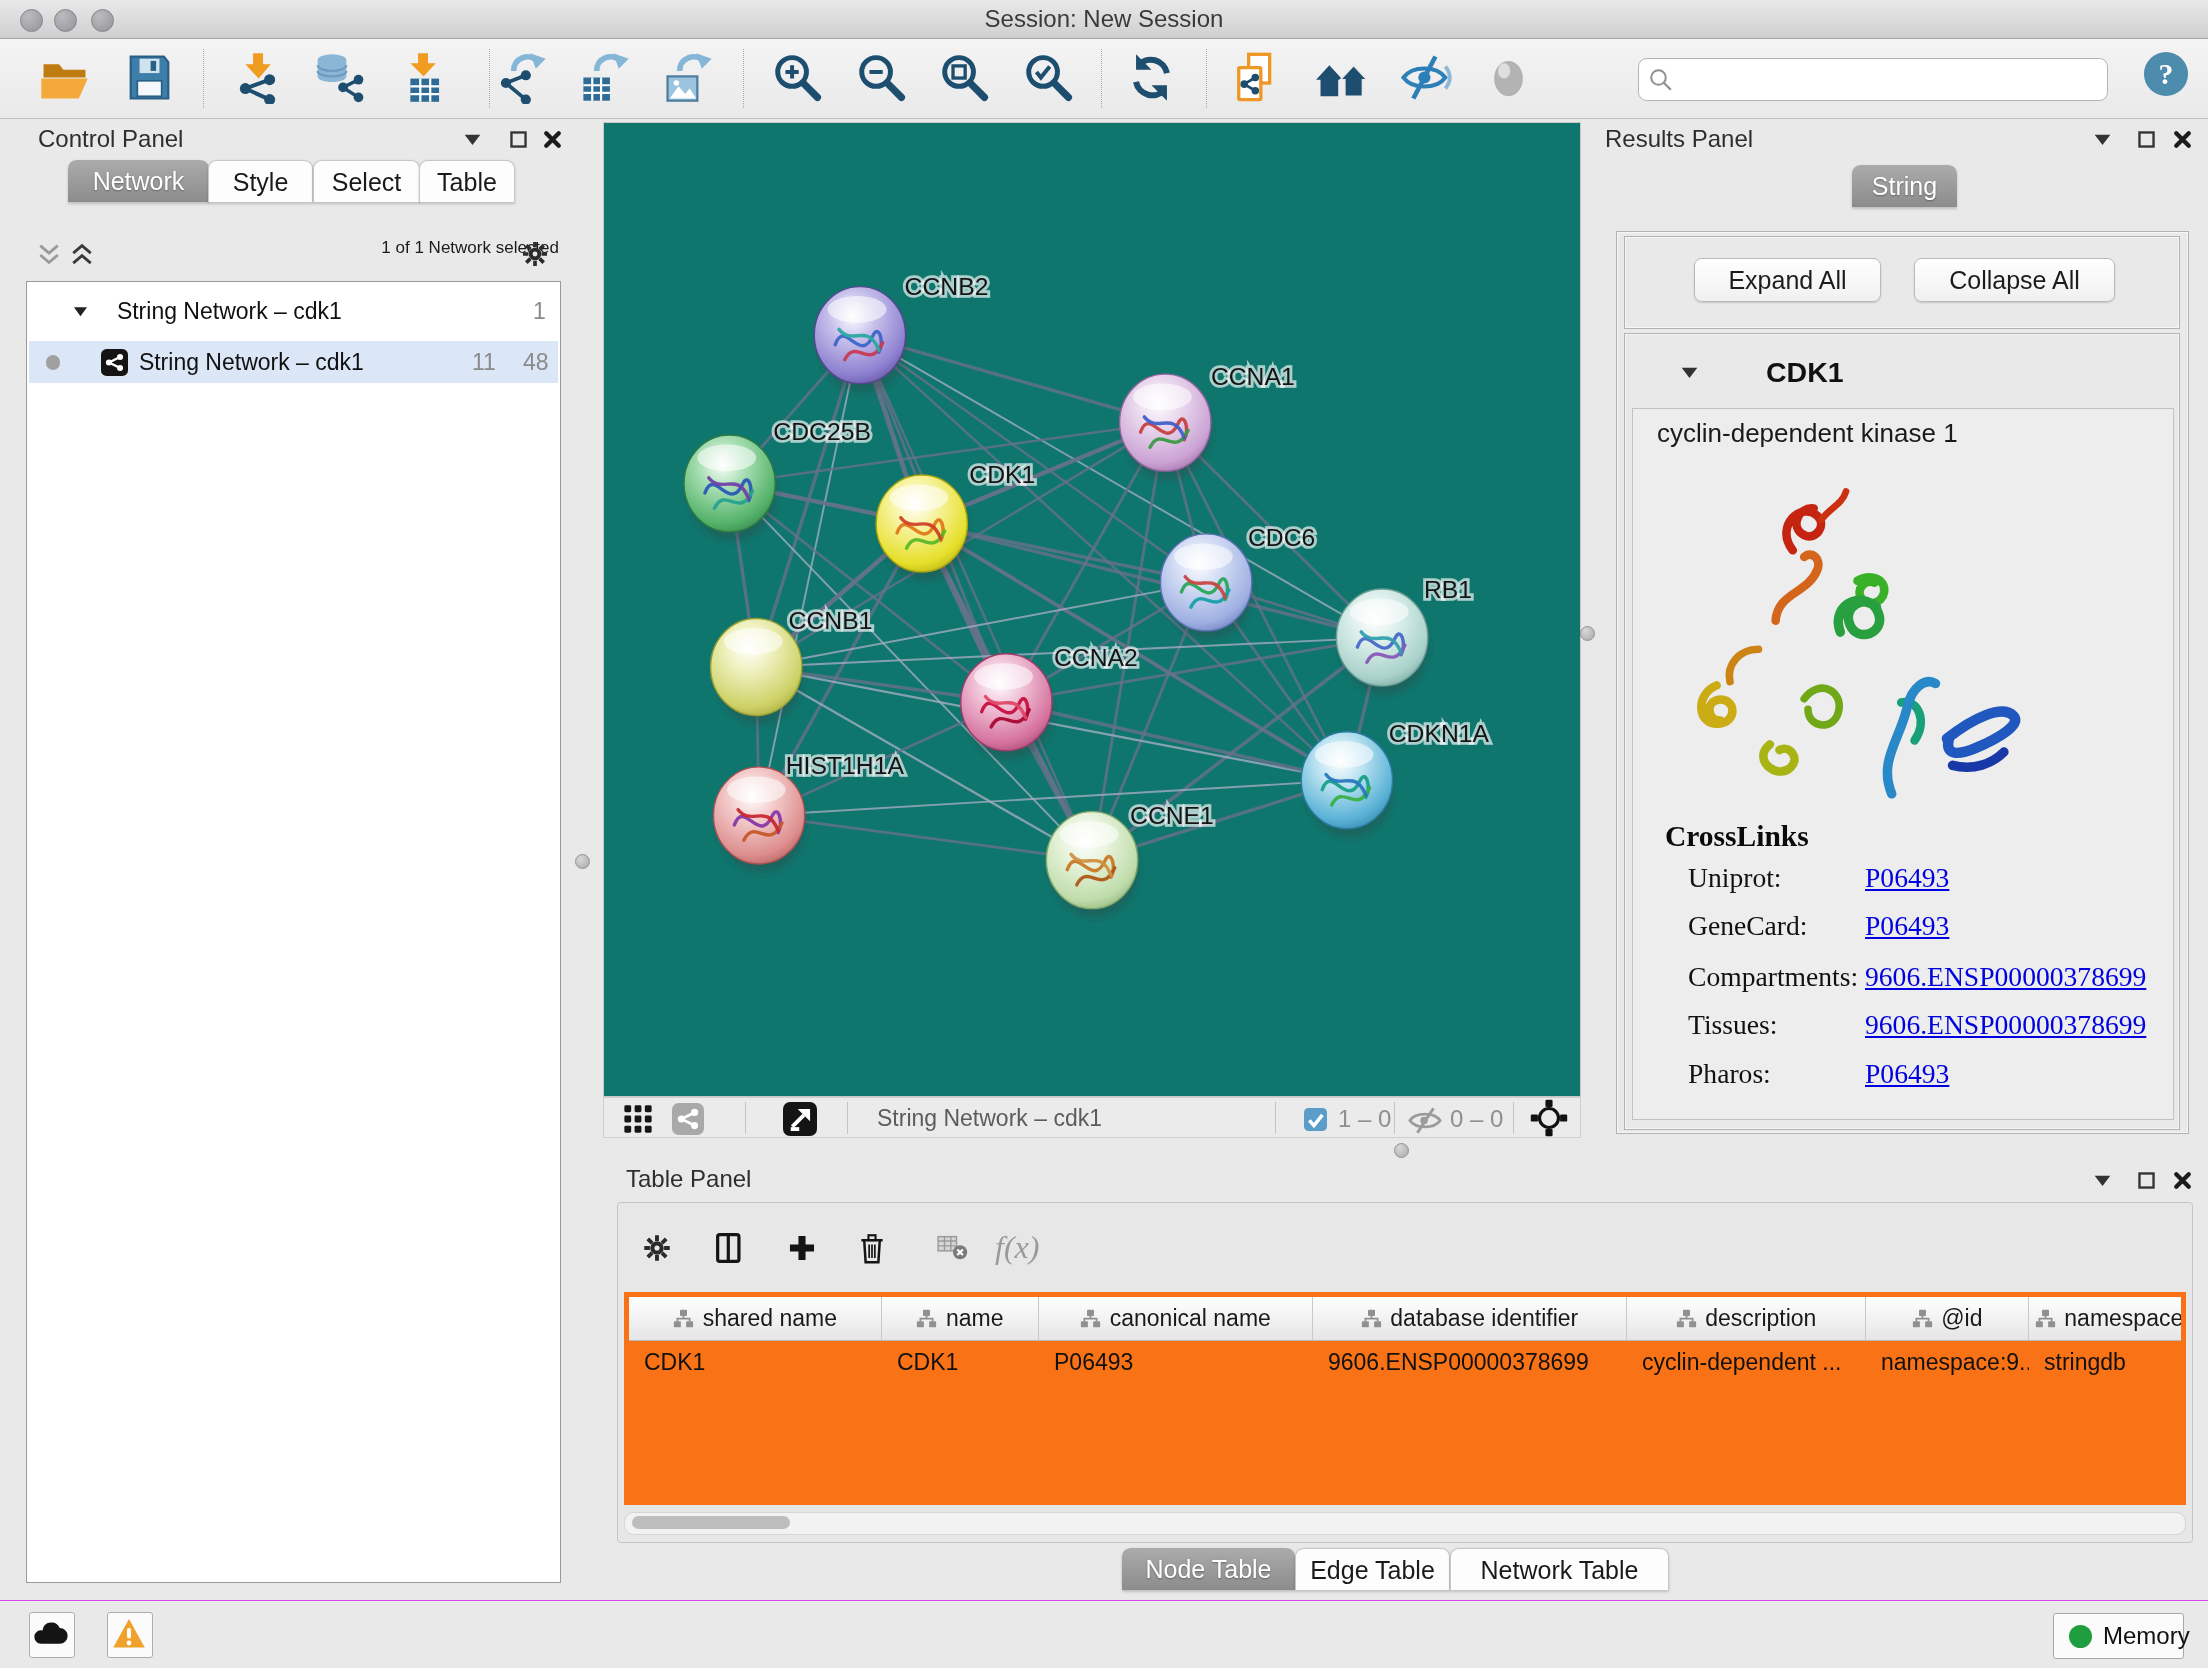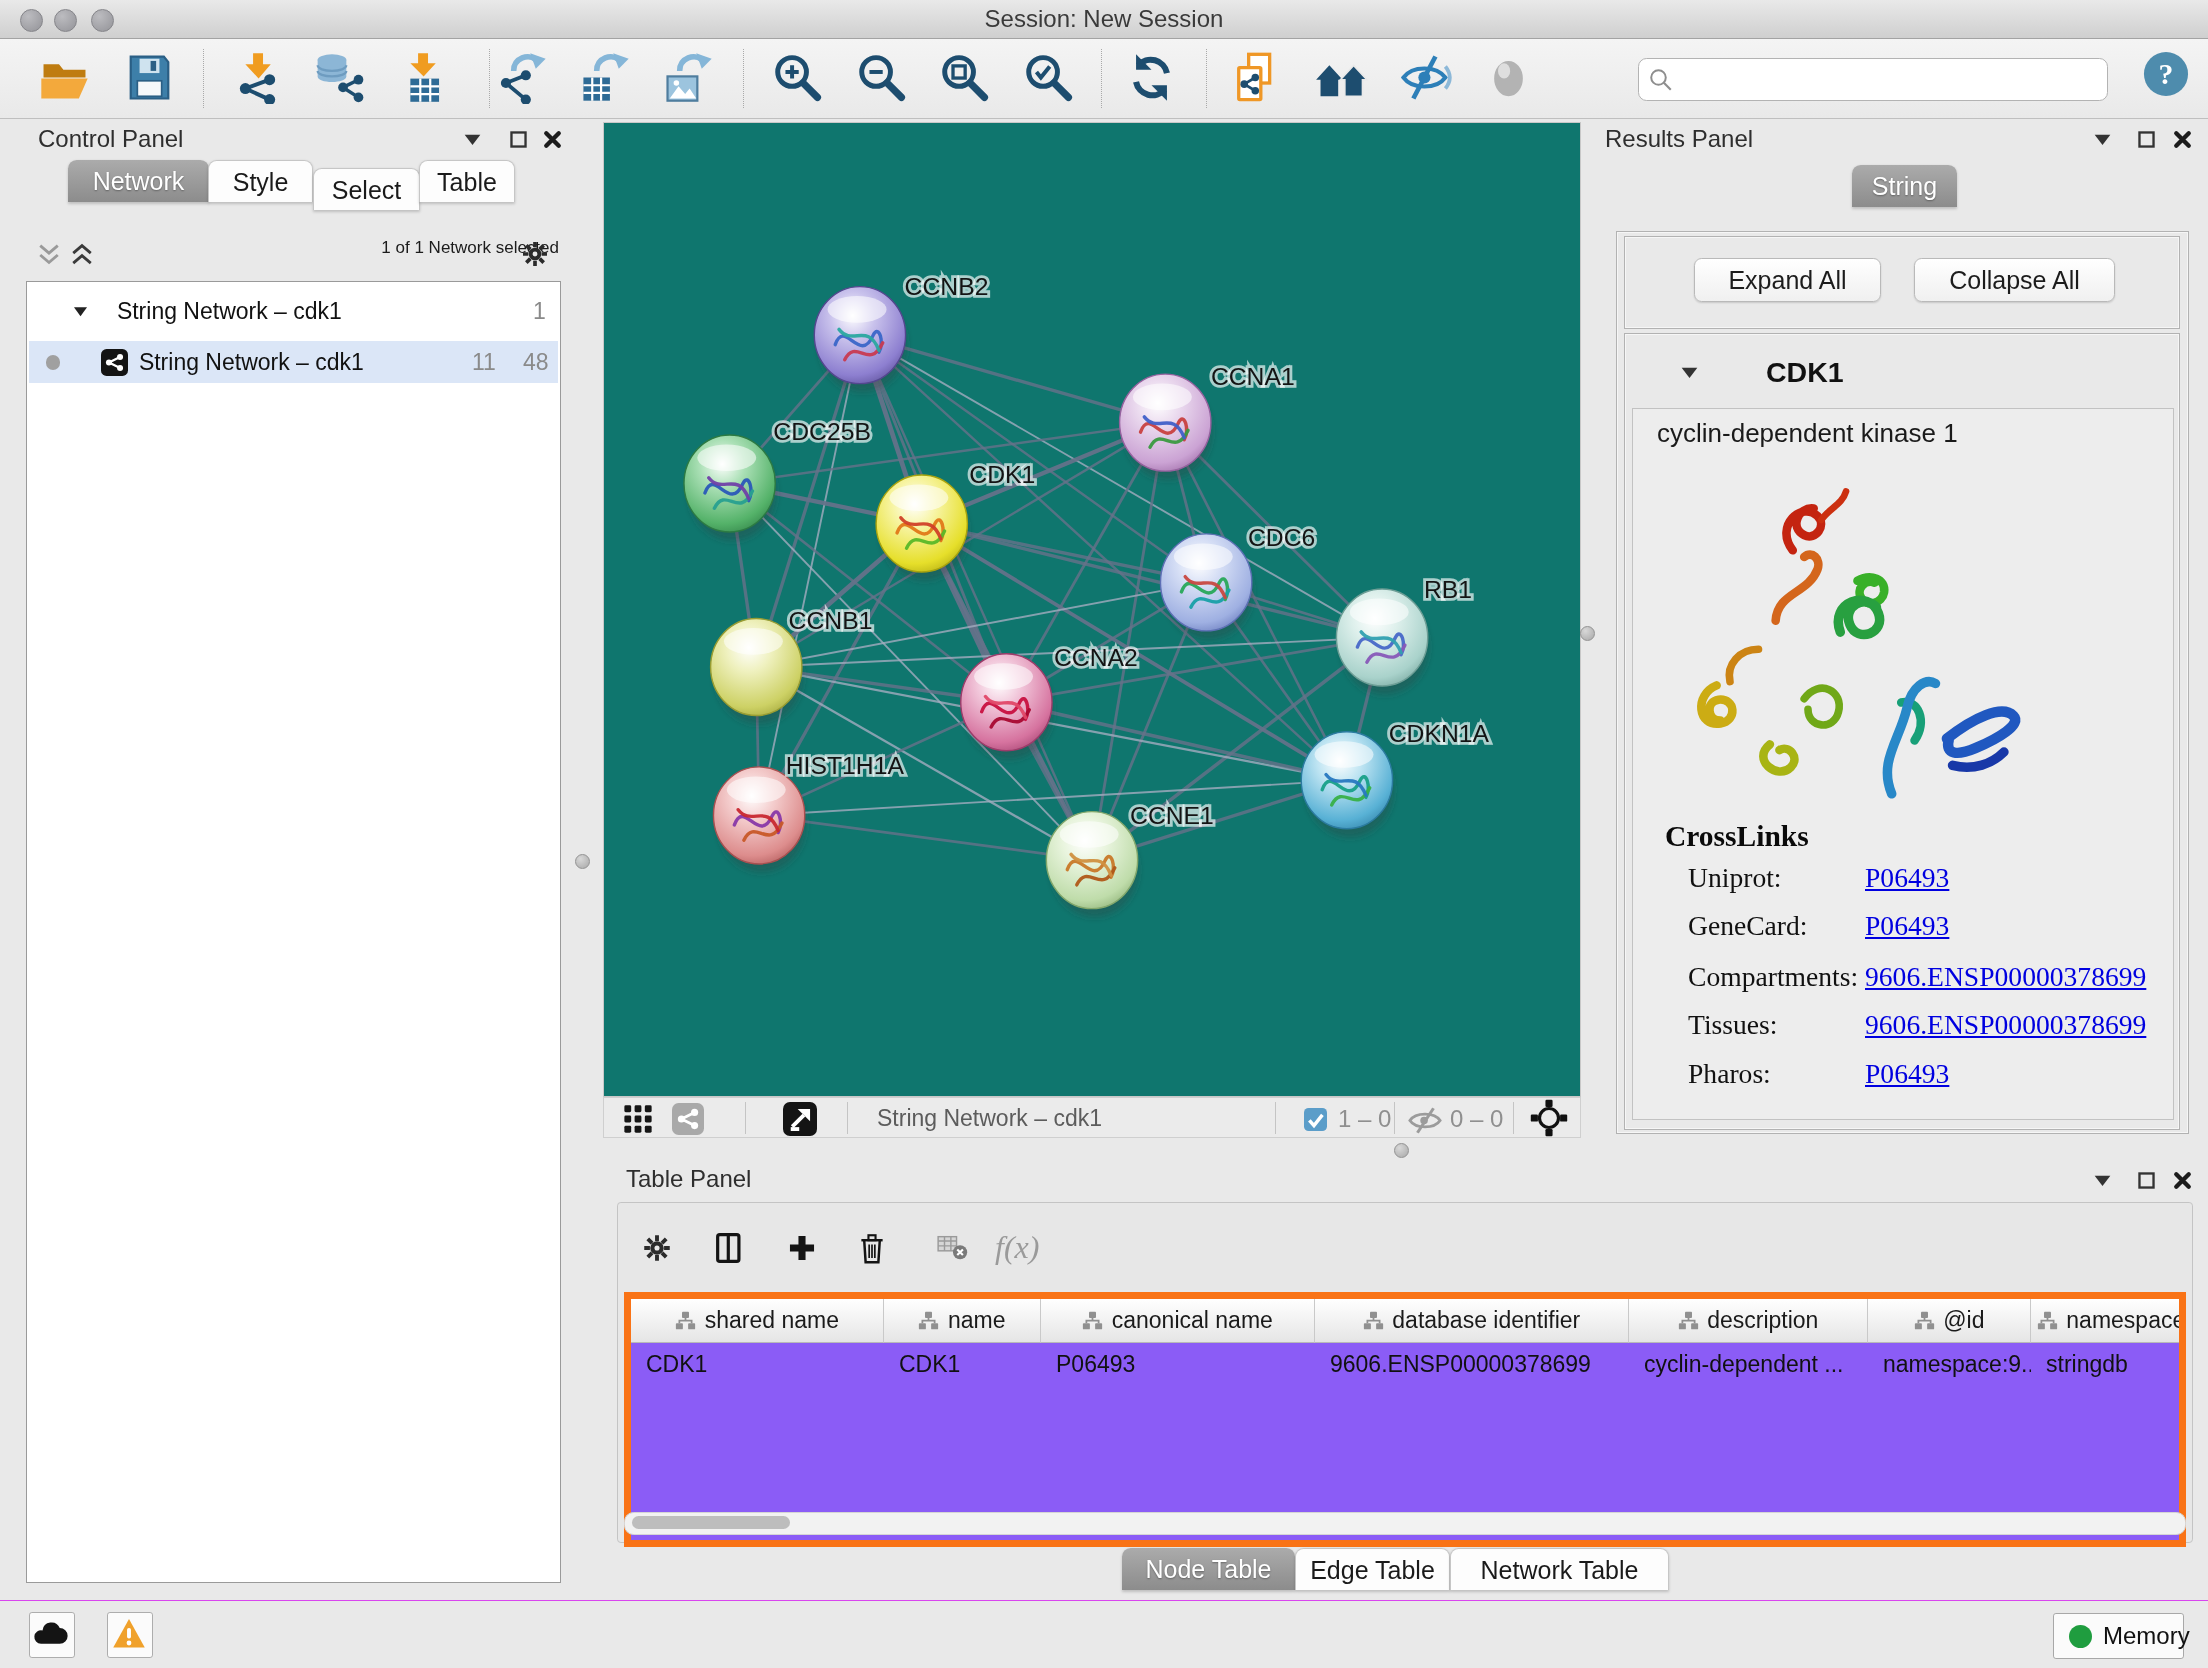--- a/index.html
+++ b/index.html
@@ -66,22 +66,22 @@
   .serif{font-family:"Liberation Serif","DejaVu Serif",serif}
   .cll{display:inline-block;width:177px;font-size:27.6px;color:#111}
   .cla{font-size:27.6px;color:#0000e0;text-decoration:underline;cursor:pointer}
   .clrow{position:absolute;left:1688px;height:38px;white-space:nowrap}
 
   
   .tp-box{left:617px;top:1202px;width:1574px;height:339px;background:#e7e7e7;
     border:1px solid #c4c4c4;border-radius:3.8px}
   .tp-ic{top:1231px;width:34px;height:34px}
   .tp-ic svg{width:100%;height:100%}
-  .tblwrap{left:624px;top:1292px;width:1562px;height:255px;background:#8b5cf6;
-    border:7px solid #f97316;box-sizing:border-box;overflow:hidden}
+  .tblwrap{left:624px;top:1292px;width:1562px;height:213px;background:#f97316;
+    border:5px solid #f97316;box-sizing:border-box;overflow:hidden}
   .thead{display:flex;height:44px}
   .th{display:flex;align-items:center;justify-content:center;gap:8.6px;
     background:linear-gradient(#ffffff,#e5e5e5);border-right:1px solid #c9c9c9;
     border-bottom:1px solid #b9b9b9;font-size:23px;color:#1a1a1a;box-sizing:border-box;
     white-space:nowrap;overflow:hidden;flex:none}
   .th svg{width:21px;height:21px;flex:none}
   .trowdata{display:flex;height:42px}
   .td{font-size:23px;color:#111;line-height:42px;padding-left:15px;box-sizing:border-box;
     white-space:nowrap;overflow:hidden;flex:none}
   .hscroll{left:624px;top:1512px;width:1560px;height:21px;background:#f2f2f2;
@@ -437,21 +437,21 @@
     </svg>
   </div>
 <div class="abs pbtn" style="left:540px;top:127px">
     <svg viewBox="0 0 26 26" width="25" height="25">
       <use href="#s-x"></use>
     </svg>
   </div>
 
 <div class="abs ptab sel" style="left:68px;top:160px;width:141px">Network</div>
 <div class="abs ptab" style="left:208px;top:160px;width:105px">Style</div>
-<div class="abs ptab" style="left:313px;top:168px;width:107px">Select</div>
+<div class="abs ptab" style="left:313px;top:160px;width:107px">Select</div>
 <div class="abs ptab" style="left:419px;top:160px;width:96px">Table</div>
 
 <div class="abs" style="left:34px;top:240px;width:30px;height:30px">
     <svg width="30" height="30" viewBox="0 0 32 32">
       <use href="#s-chevdd"></use>
     </svg>
   </div>
 <div class="abs" style="left:67px;top:240px;width:30px;height:30px">
     <svg width="30" height="30" viewBox="0 0 32 32">
       <use href="#s-chevuu"></use>

